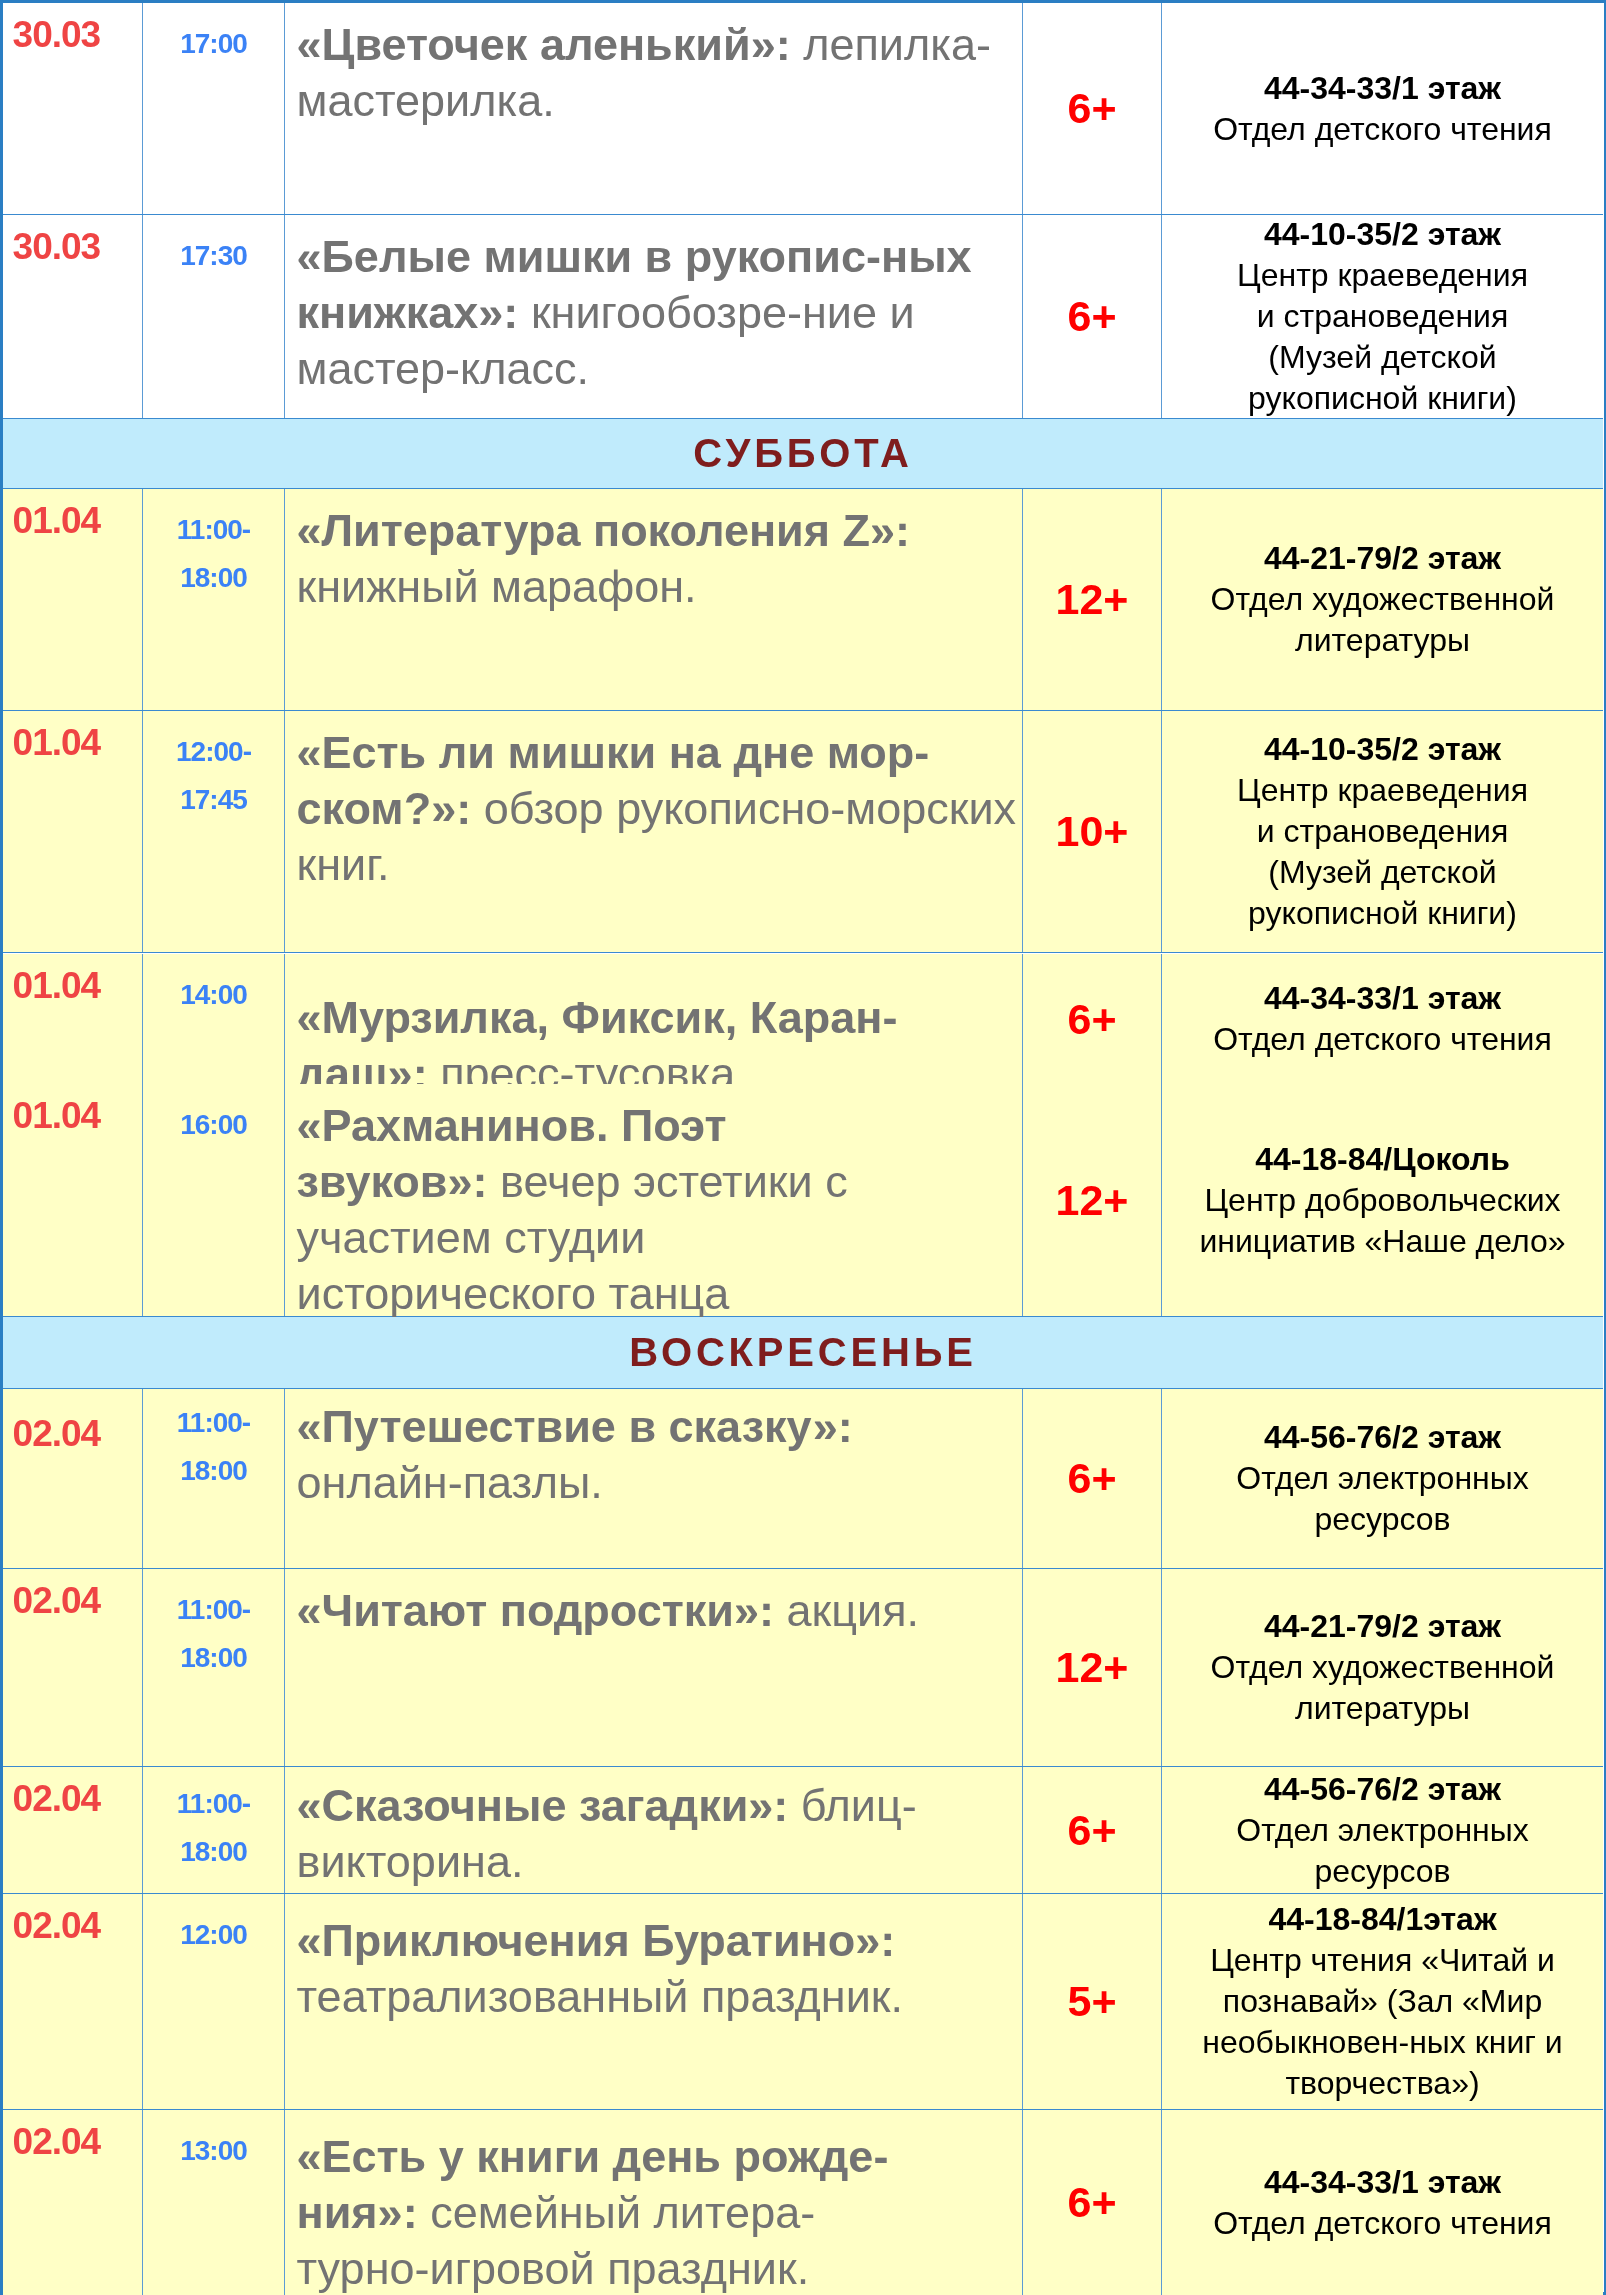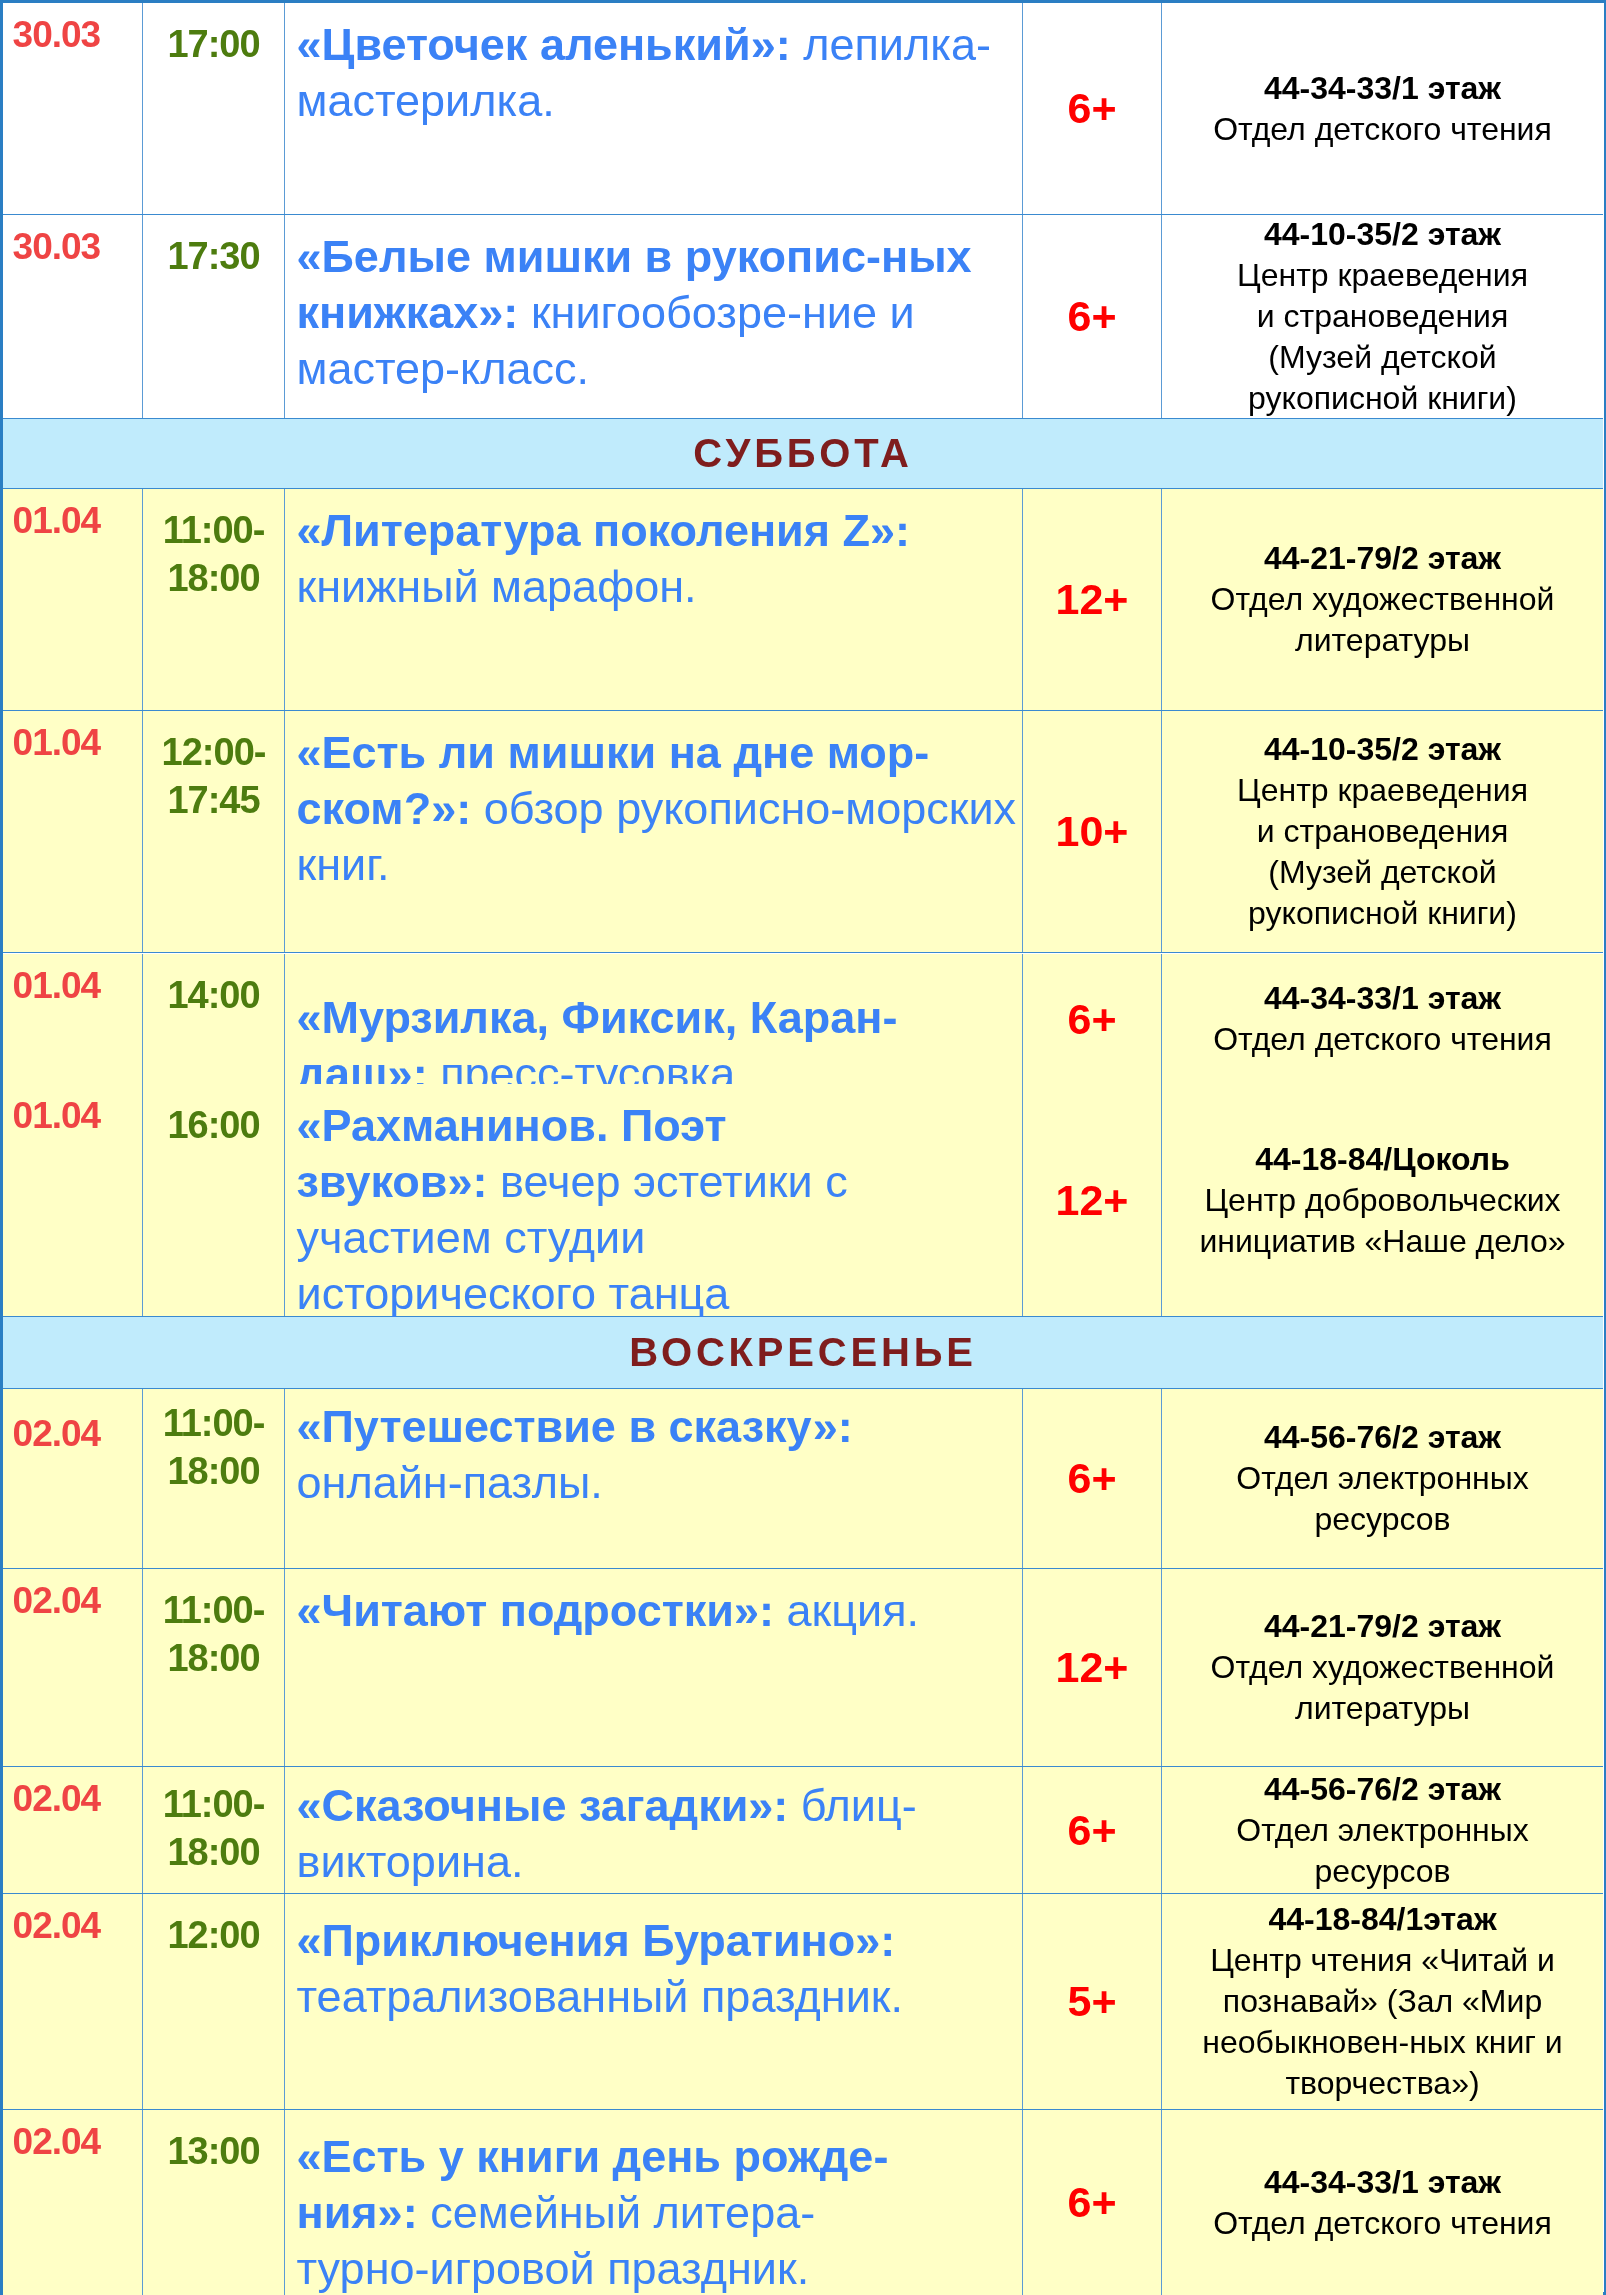--- a/index.html
+++ b/index.html
@@ -11,22 +11,22 @@
   .row.white { background: #ffffff; }
   .row.yellow { background: #ffffc6; }
   .cell { box-sizing: border-box; border-right: 1.4px solid #5b9bd5; position: relative; height: 100%; }
   .cell:last-child { border-right: none; }
   .c-date { width: 140px; }
   .c-time { width: 142px; }
   .c-title { width: 738px; }
   .c-age { width: 139px; }
   .c-place { width: 441px; }
   .date { color: #ef4444; font-weight: bold; font-size: 37px; padding: 10.6px 0 0 9.6px; letter-spacing: -1px; }
-  .time { color: #4d7c0f; font-weight: bold; font-size: 38px; text-align: center; padding-top: 17.3px; line-height: 48px; letter-spacing: -1px; }
-  .title { font-size: 45px; line-height: 56px; padding: 14.4px 5.8px 0 11.5px; color: #3b82f6; }
+  .time { color: #3b82f6; font-weight: bold; font-size: 28px; text-align: center; padding-top: 17.3px; line-height: 48px; letter-spacing: -1px; }
+  .title { font-size: 45px; line-height: 56px; padding: 14.4px 5.8px 0 11.5px; color: #737373; }
   .title b { font-weight: bold; }
   .age { color: #ff0000; font-weight: bold; font-size: 43px; display: flex; align-items: center; justify-content: center; height: 100%; }
   .place { display: flex; flex-direction: column; align-items: center; justify-content: center; height: 100%; text-align: center; font-size: 32px; line-height: 41px; color: #000; }
   .place .phone { font-weight: bold; }
   .section { position: absolute; left: 0; width: 1600px; background: #c0ebfc; box-sizing: border-box;
     border-bottom: 1.9px solid #3a8ad0; display: flex; align-items: center; justify-content: center; }
   .section span { color: #7f1d1d; font-weight: bold; font-size: 40px; letter-spacing: 3.8px; }
 </style>
 </head>
 <body>

